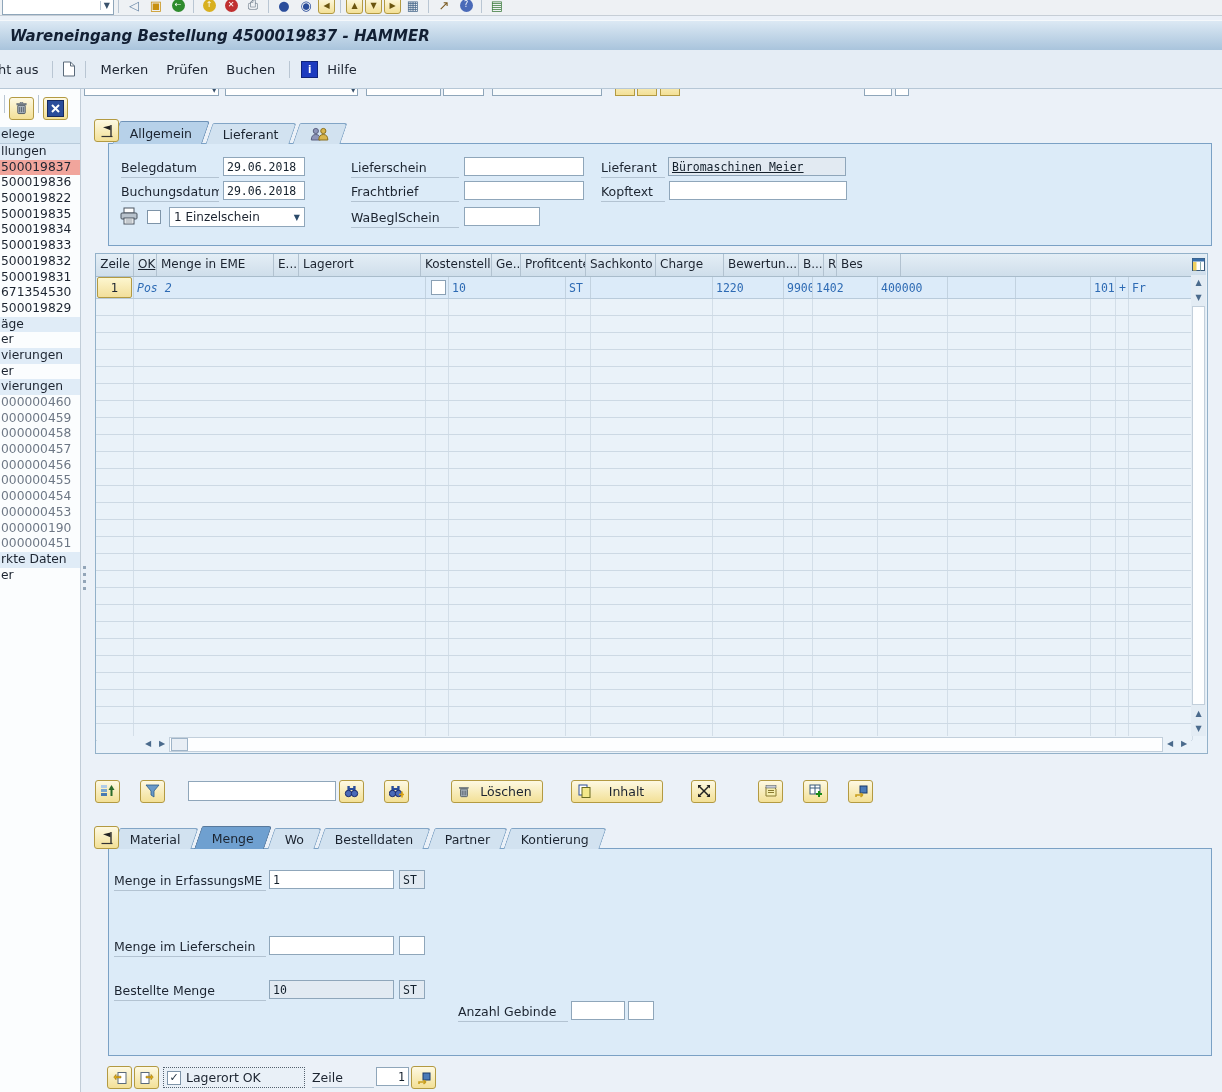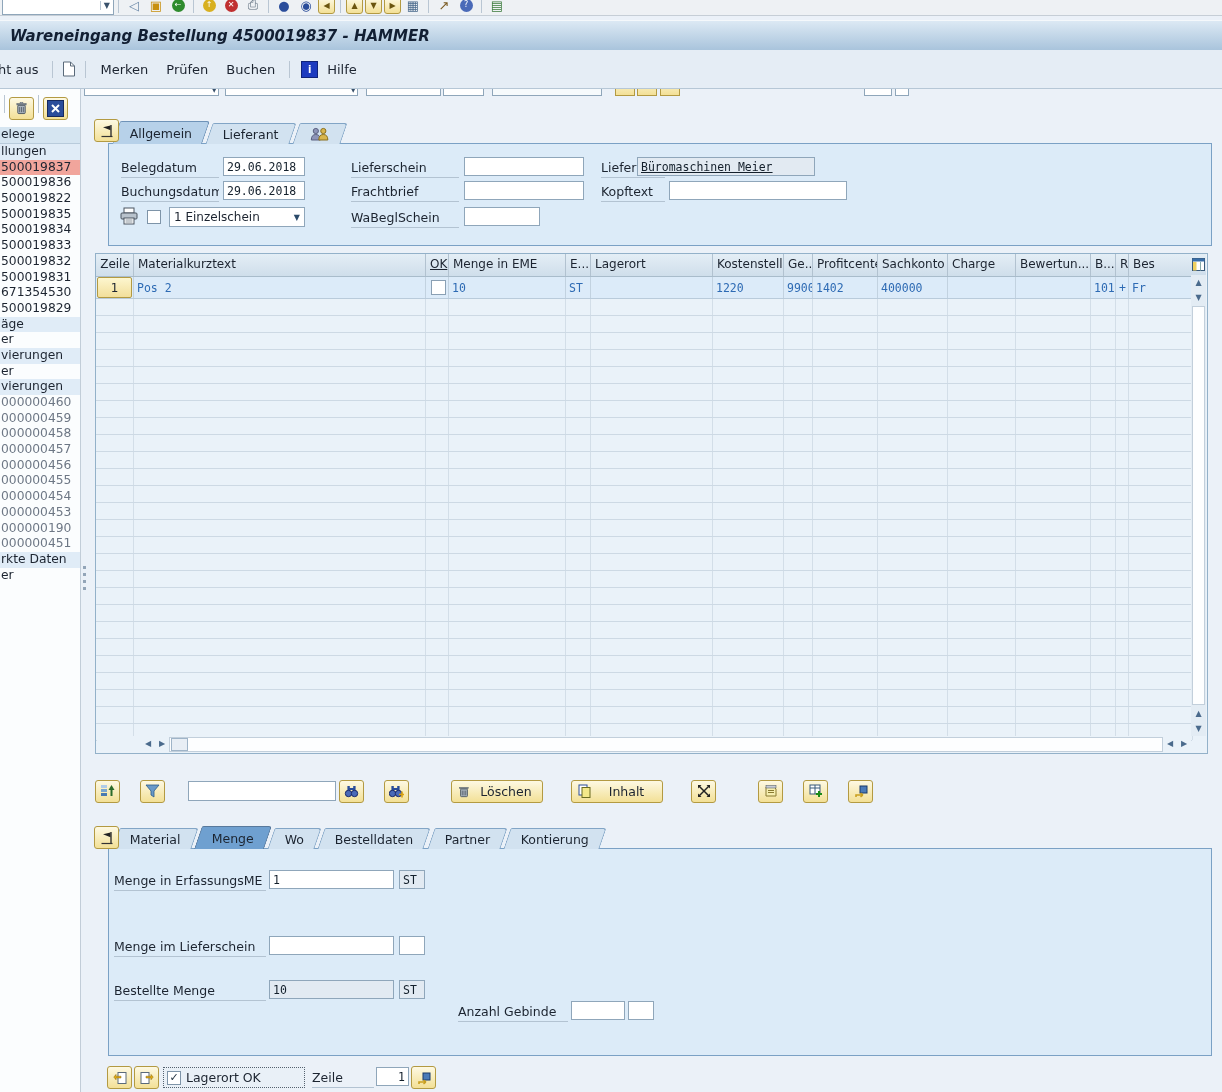--- a/index.html
+++ b/index.html
@@ -289,21 +289,21 @@
         </svg>
       </div>
     </div>
   </div>
 <div class="pane" style="left:108px;top:143px;width:1104px;height:103px;">
   <span class="lbl abs" style="left:12px;top:16px;width:98px;">Belegdatum</span>
   <input class="inp abs" style="left: 114px; top: 13px; width: 82px;" value="29.06.2018">
   <span class="lbl abs" style="left:242px;top:16px;width:108px;">Lieferschein</span>
   <input class="inp abs" style="left: 355px; top: 13px; width: 120px;" value="">
   <span class="lbl abs" style="left:492px;top:16px;width:64px;">Lieferant</span>
-  <div class="inp ro abs" style="left:528px;top:13px;width:178px;display:flex;align-items:center;">
+  <div class="inp ro abs" style="left:559px;top:13px;width:178px;display:flex;align-items:center;">
     <span style="text-decoration:underline;">Büromaschinen Meier</span>
   </div>
 
   <span class="lbl abs" style="left:12px;top:40px;width:98px;">Buchungsdatum</span>
   <input class="inp abs" style="left: 114px; top: 37px; width: 82px;" value="29.06.2018">
   <span class="lbl abs" style="left:242px;top:40px;width:108px;">Frachtbrief</span>
   <input class="inp abs" style="left: 355px; top: 37px; width: 120px;" value="">
   <span class="lbl abs" style="left:492px;top:40px;width:64px;">Kopftext</span>
   <input class="inp abs" style="left: 560px; top: 37px; width: 178px;" value="">
 
@@ -321,40 +321,39 @@
     <span style="flex:1;padding-left:4px;font-size:12px;white-space:nowrap;overflow:hidden;">1 Einzelschein</span>
     <span style="font-size:8px;color:#2a4a6a;padding:0 4px;">▼</span>
   </div>
   <span class="lbl abs" style="left:242px;top:66px;width:108px;">WaBeglSchein</span>
   <input class="inp abs" style="left: 355px; top: 63px; width: 76px;" value="">
 </div>
 
 <div id="item-table">
   <div id="tbl-head">
       <div class="th" style="width: 38px; text-align: center;">Zeile</div>
-      <div class="th" style="width: 292px;">Materialkurztext</div>
       <div class="th" style="width: 23px; text-decoration: underline;">OK</div>
       <div class="th" style="width: 117px;">Menge in EME</div>
       <div class="th" style="width: 25px;">E...</div>
       <div class="th" style="width: 122px;">Lagerort</div>
       <div class="th" style="width: 71px;">Kostenstelle</div>
       <div class="th" style="width: 29px;">Ge...</div>
       <div class="th" style="width: 65px;">Profitcenter</div>
       <div class="th" style="width: 70px;">Sachkonto</div>
       <div class="th" style="width: 68px;">Charge</div>
       <div class="th" style="width: 75px;">Bewertun...</div>
       <div class="th" style="width: 25px;">B...</div>
       <div class="th" style="width: 13px;">R</div>
       <div class="th" style="width: 64px;">Bes</div>
     </div>
   <div id="tbl-row1">
       <div class="td" style="width: 38px; padding: 0px 1px;">
         <div class="zeile-btn">1</div>
       </div>
-      <div class="td" style="width: 292px;">Pos 2</div>
+      <div class="td" style="width: 292px; font-style: italic;">Pos 2</div>
       <div class="td" style="width: 23px;">
         <div class="row-cb"></div>
       </div>
       <div class="td" style="width: 117px;">10</div>
       <div class="td" style="width: 25px;">ST</div>
       <div class="td" style="width: 122px;"></div>
       <div class="td" style="width: 71px;">1220</div>
       <div class="td" style="width: 29px;">9900</div>
       <div class="td" style="width: 65px;">1402</div>
       <div class="td" style="width: 70px;">400000</div>

